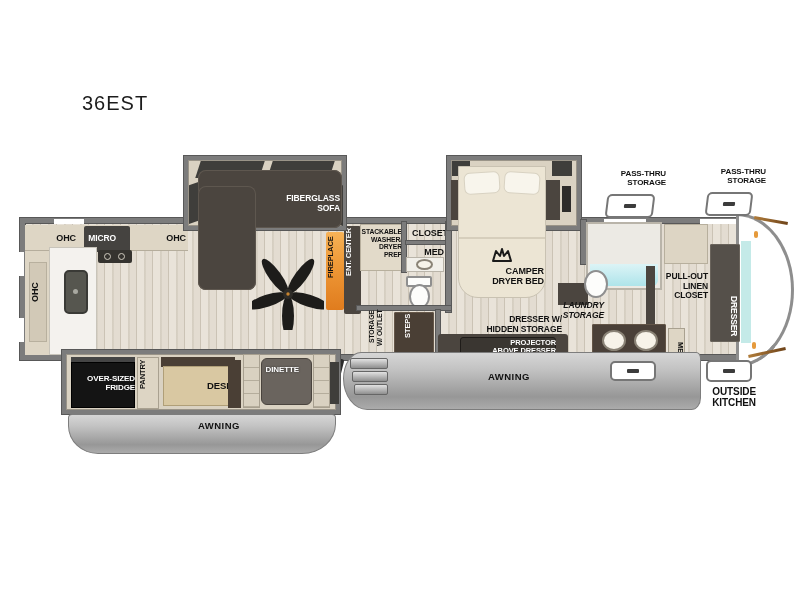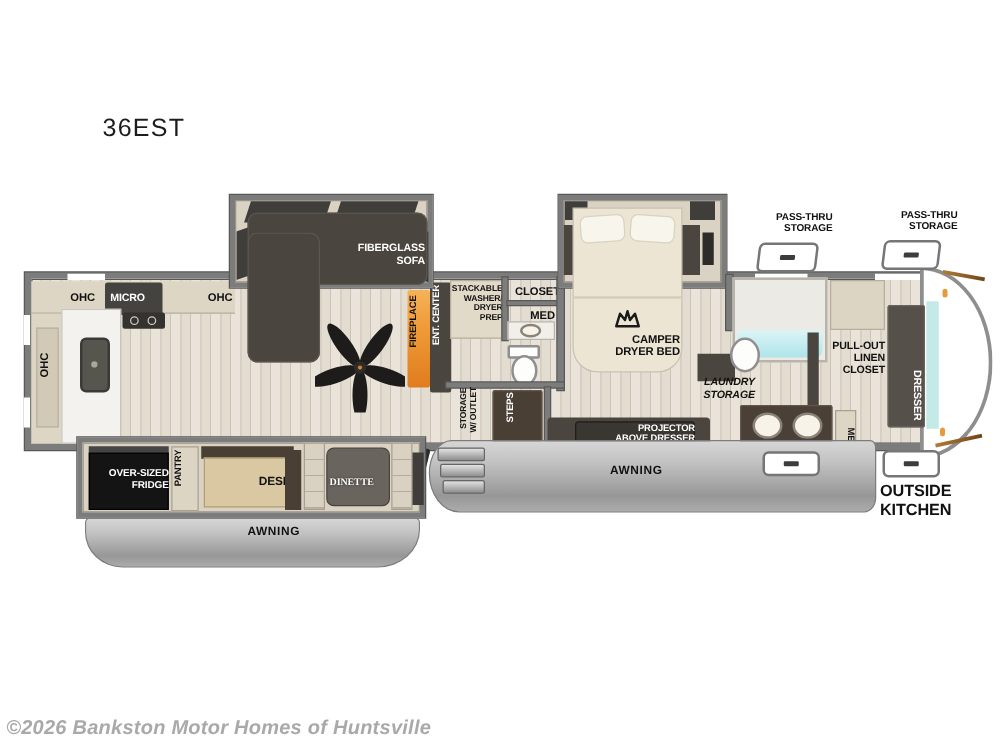--- a/index.html
+++ b/index.html
@@ -138,20 +138,22 @@
   <svg class="abs" style="left:489px;top:246px;" width="26" height="18" viewBox="0 0 26 18">
     <path d="M4 15 L7 5 L11 10 L13 3 L15 10 L19 5 L22 15 Z" fill="none" stroke="#1a1a1a" stroke-width="2" stroke-linejoin="round"></path>
   </svg>
   <div class="lbl" style="left:460px;top:266px;width:84px;font-size:9px;">CAMPER
 DRYER BED</div>
 
   <div class="abs furn" style="left:558px;top:283px;width:30px;height:22px;"></div>
   <div class="lbl" style="left:528px;top:301px;width:76px;font-size:8.5px;font-style:italic;">LAUNDRY
 STORAGE</div>
   <div class="abs furn" style="left:438px;top:334px;width:130px;height:24px;border-radius:3px;"></div>
+  <div class="lbl" style="left:446px;top:315px;width:116px;font-size:8.5px;">DRESSER W/
+HIDDEN STORAGE</div>
   <div class="abs" style="left:460px;top:337px;width:96px;height:20px;background:#3a3631;border:1px solid #1f1c19;border-radius:3px;"></div>
   <div class="lbl white" style="left:460px;top:339px;width:96px;font-size:7.5px;">PROJECTOR
 ABOVE DRESSER</div>
 
   <div class="wall" style="left:581px;top:220px;width:5px;height:44px;"></div>
   <div class="abs" style="left:586px;top:222px;width:76px;height:68px;background:#eceae4;border:2px solid #b9b4a9;"></div>
   <div class="abs" style="left:590px;top:264px;width:68px;height:22px;border-radius:0 0 6px 6px;
               background:linear-gradient(180deg,#dcf4f6,#aee4ea);"></div>
   <div class="abs" style="left:664px;top:224px;width:44px;height:40px;background:#ddd5c4;border:1px solid #b7af9d;"></div>
   <div class="abs toilet-bowl" style="left:584px;top:270px;width:24px;height:28px;"></div>
@@ -195,40 +197,38 @@
   </div>
 
   <div class="abs" style="left:330px;top:358px;width:9px;height:46px;background:#2b2b2b;border-radius:2px;transform:rotate(14deg);"></div>
   <div class="abs" style="left:350px;top:358px;width:38px;height:11px;background:linear-gradient(180deg,#e2e2e2,#8f8f8f);border:1.5px solid #666;border-radius:2px;"></div>
   <div class="abs" style="left:352px;top:371px;width:36px;height:11px;background:linear-gradient(180deg,#e2e2e2,#8f8f8f);border:1.5px solid #666;border-radius:2px;"></div>
   <div class="abs" style="left:354px;top:384px;width:34px;height:11px;background:linear-gradient(180deg,#e2e2e2,#8f8f8f);border:1.5px solid #666;border-radius:2px;"></div>
 
   <div class="abs flap" style="left:706px;top:360px;width:46px;height:22px;">
     <div class="dash"></div>
   </div>
-  <div class="lbl" style="left:704px;top:386px;width:52px;font-size:13px;">OUTSIDE
+  <div class="lbl" style="left:704px;top:386px;width:52px;font-size:10px;">OUTSIDE
 KITCHEN</div>
 
   <div class="abs slide" style="left:62px;top:350px;width:278px;height:64px;"></div>
   <div class="abs" style="left:71px;top:357px;width:64px;height:5px;background:#454545;"></div>
   <div class="abs" style="left:71px;top:362px;width:64px;height:46px;background:#141414;border:1px solid #000;"></div>
   <div class="lbl white" style="left:71px;top:375px;width:64px;font-size:8px;">OVER-SIZED
 FRIDGE</div>
   <div class="abs" style="left:137px;top:357px;width:22px;height:52px;background:#ddd5c4;border:1px solid #a9a190;"></div>
   <div class="lbl vccw" style="left:139px;top:360px;width:18px;height:46px;font-size:7.5px;">PANTRY</div>
   <div class="abs" style="left:161px;top:357px;width:74px;height:10px;background:#4a3f35;"></div>
   <div class="abs" style="left:163px;top:366px;width:70px;height:40px;background:#d9c8a2;border:1px solid #b09f78;"></div>
   <div class="lbl" style="left:163px;top:381px;width:70px;font-size:9.5px;">DESK</div>
   <div class="abs" style="left:228px;top:360px;width:13px;height:48px;background:#4a3f35;"></div>
   <div class="abs" style="left:243px;top:354px;width:17px;height:54px;background:#d9d1c1;border:1px solid #a8a090;
               background-image:repeating-linear-gradient(180deg,#d9d1c1 0 12px,#b5ad9c 12px 13px);"></div>
   <div class="abs" style="left:313px;top:354px;width:17px;height:54px;background:#d9d1c1;border:1px solid #a8a090;
               background-image:repeating-linear-gradient(180deg,#d9d1c1 0 12px,#b5ad9c 12px 13px);"></div>
   <div class="abs" style="left:261px;top:358px;width:51px;height:47px;background:#6a645e;border:1px solid #4a443e;border-radius:6px;"></div>
-  <div class="lbl white" style="left:261px;top:382px;width:38px;font-size:8px;text-shadow:0 0 2px #2a2a2a;font-family:Liberation Serif, serif;">DINETTE</div>
+  <div class="lbl white" style="left:261px;top:366px;width:38px;font-size:8px;text-shadow:0 0 2px #2a2a2a;">DINETTE</div>
   <div class="abs darkwin" style="left:330px;top:362px;width:9px;height:42px;"></div>
 
   <div class="abs awning" style="left:68px;top:414px;width:268px;height:40px;border-radius:4px 4px 34px 30px / 4px 4px 30px 28px;"></div>
   <div class="lbl" style="left:160px;top:421px;width:80px;font-size:9.5px;letter-spacing:0.5px;">AWNING</div>
 
-  <div class="lbl" style="left:5px;top:574px;width:420px;text-align:left;font-size:16px;font-style:italic;
-              color:#a9a9a9;letter-spacing:0.2px;white-space:nowrap;">©2026 Bankston Motor Homes of Huntsville</div>
 </div>
 
 </body></html>

